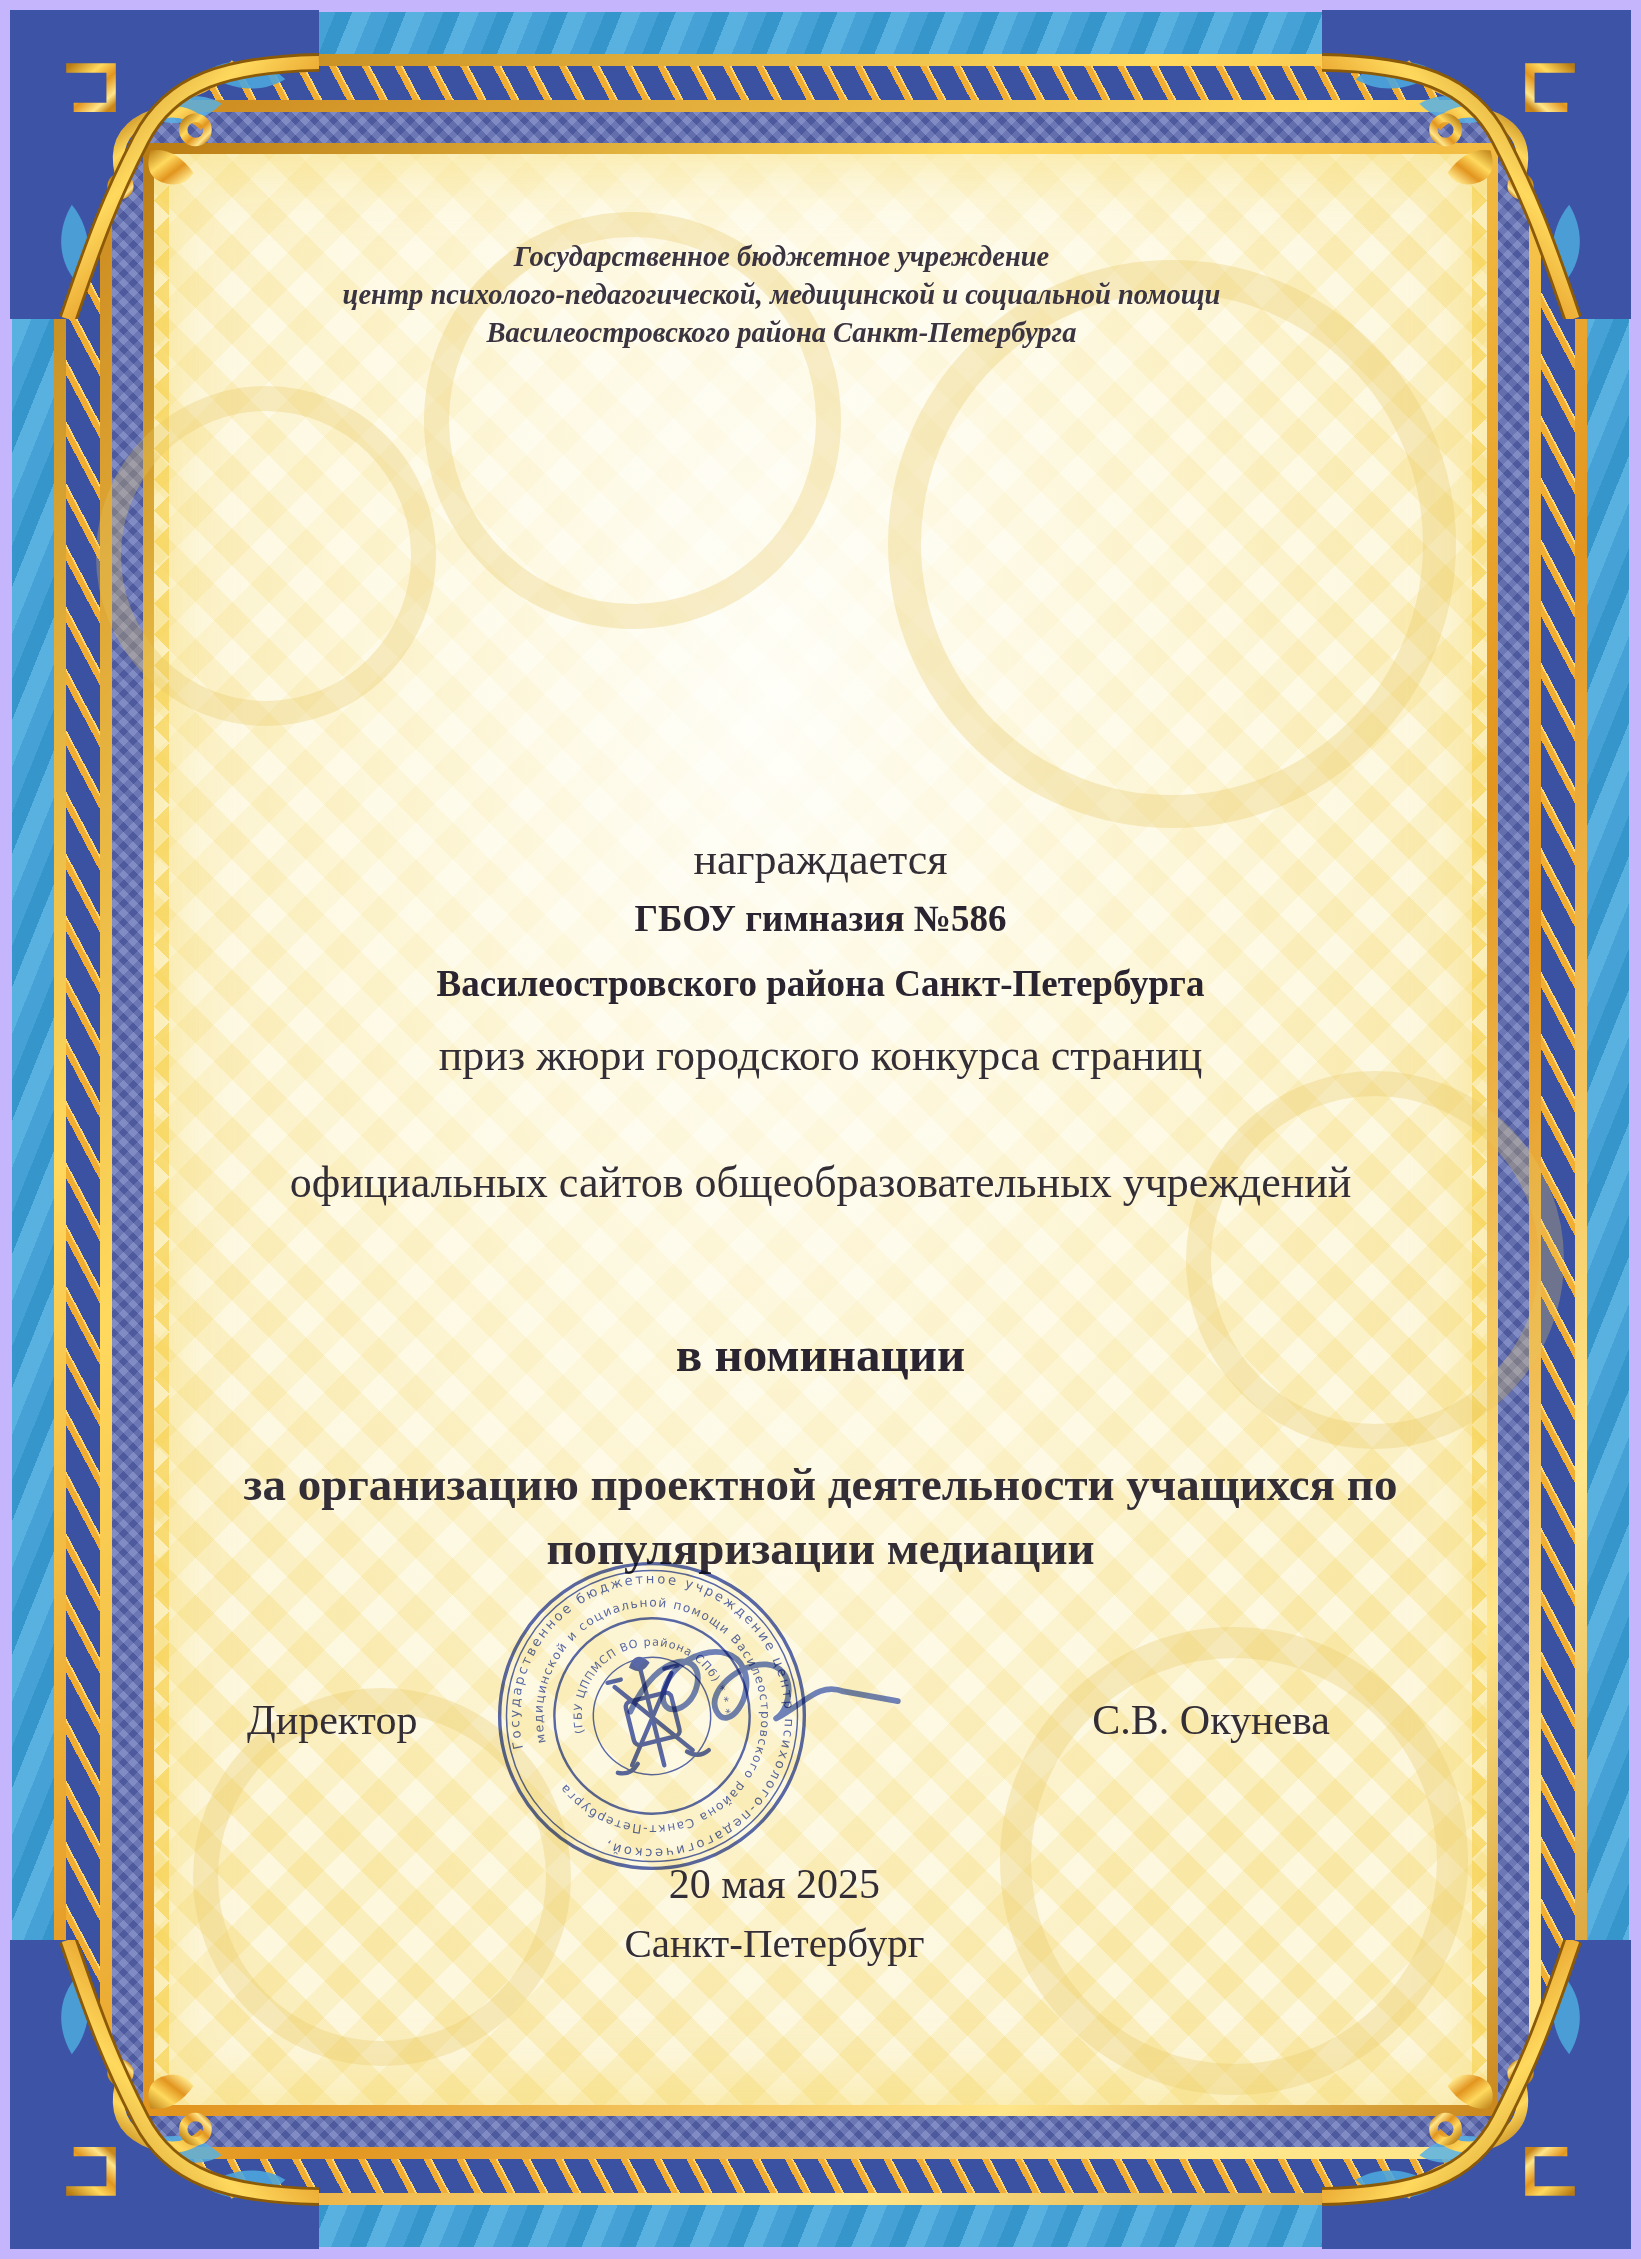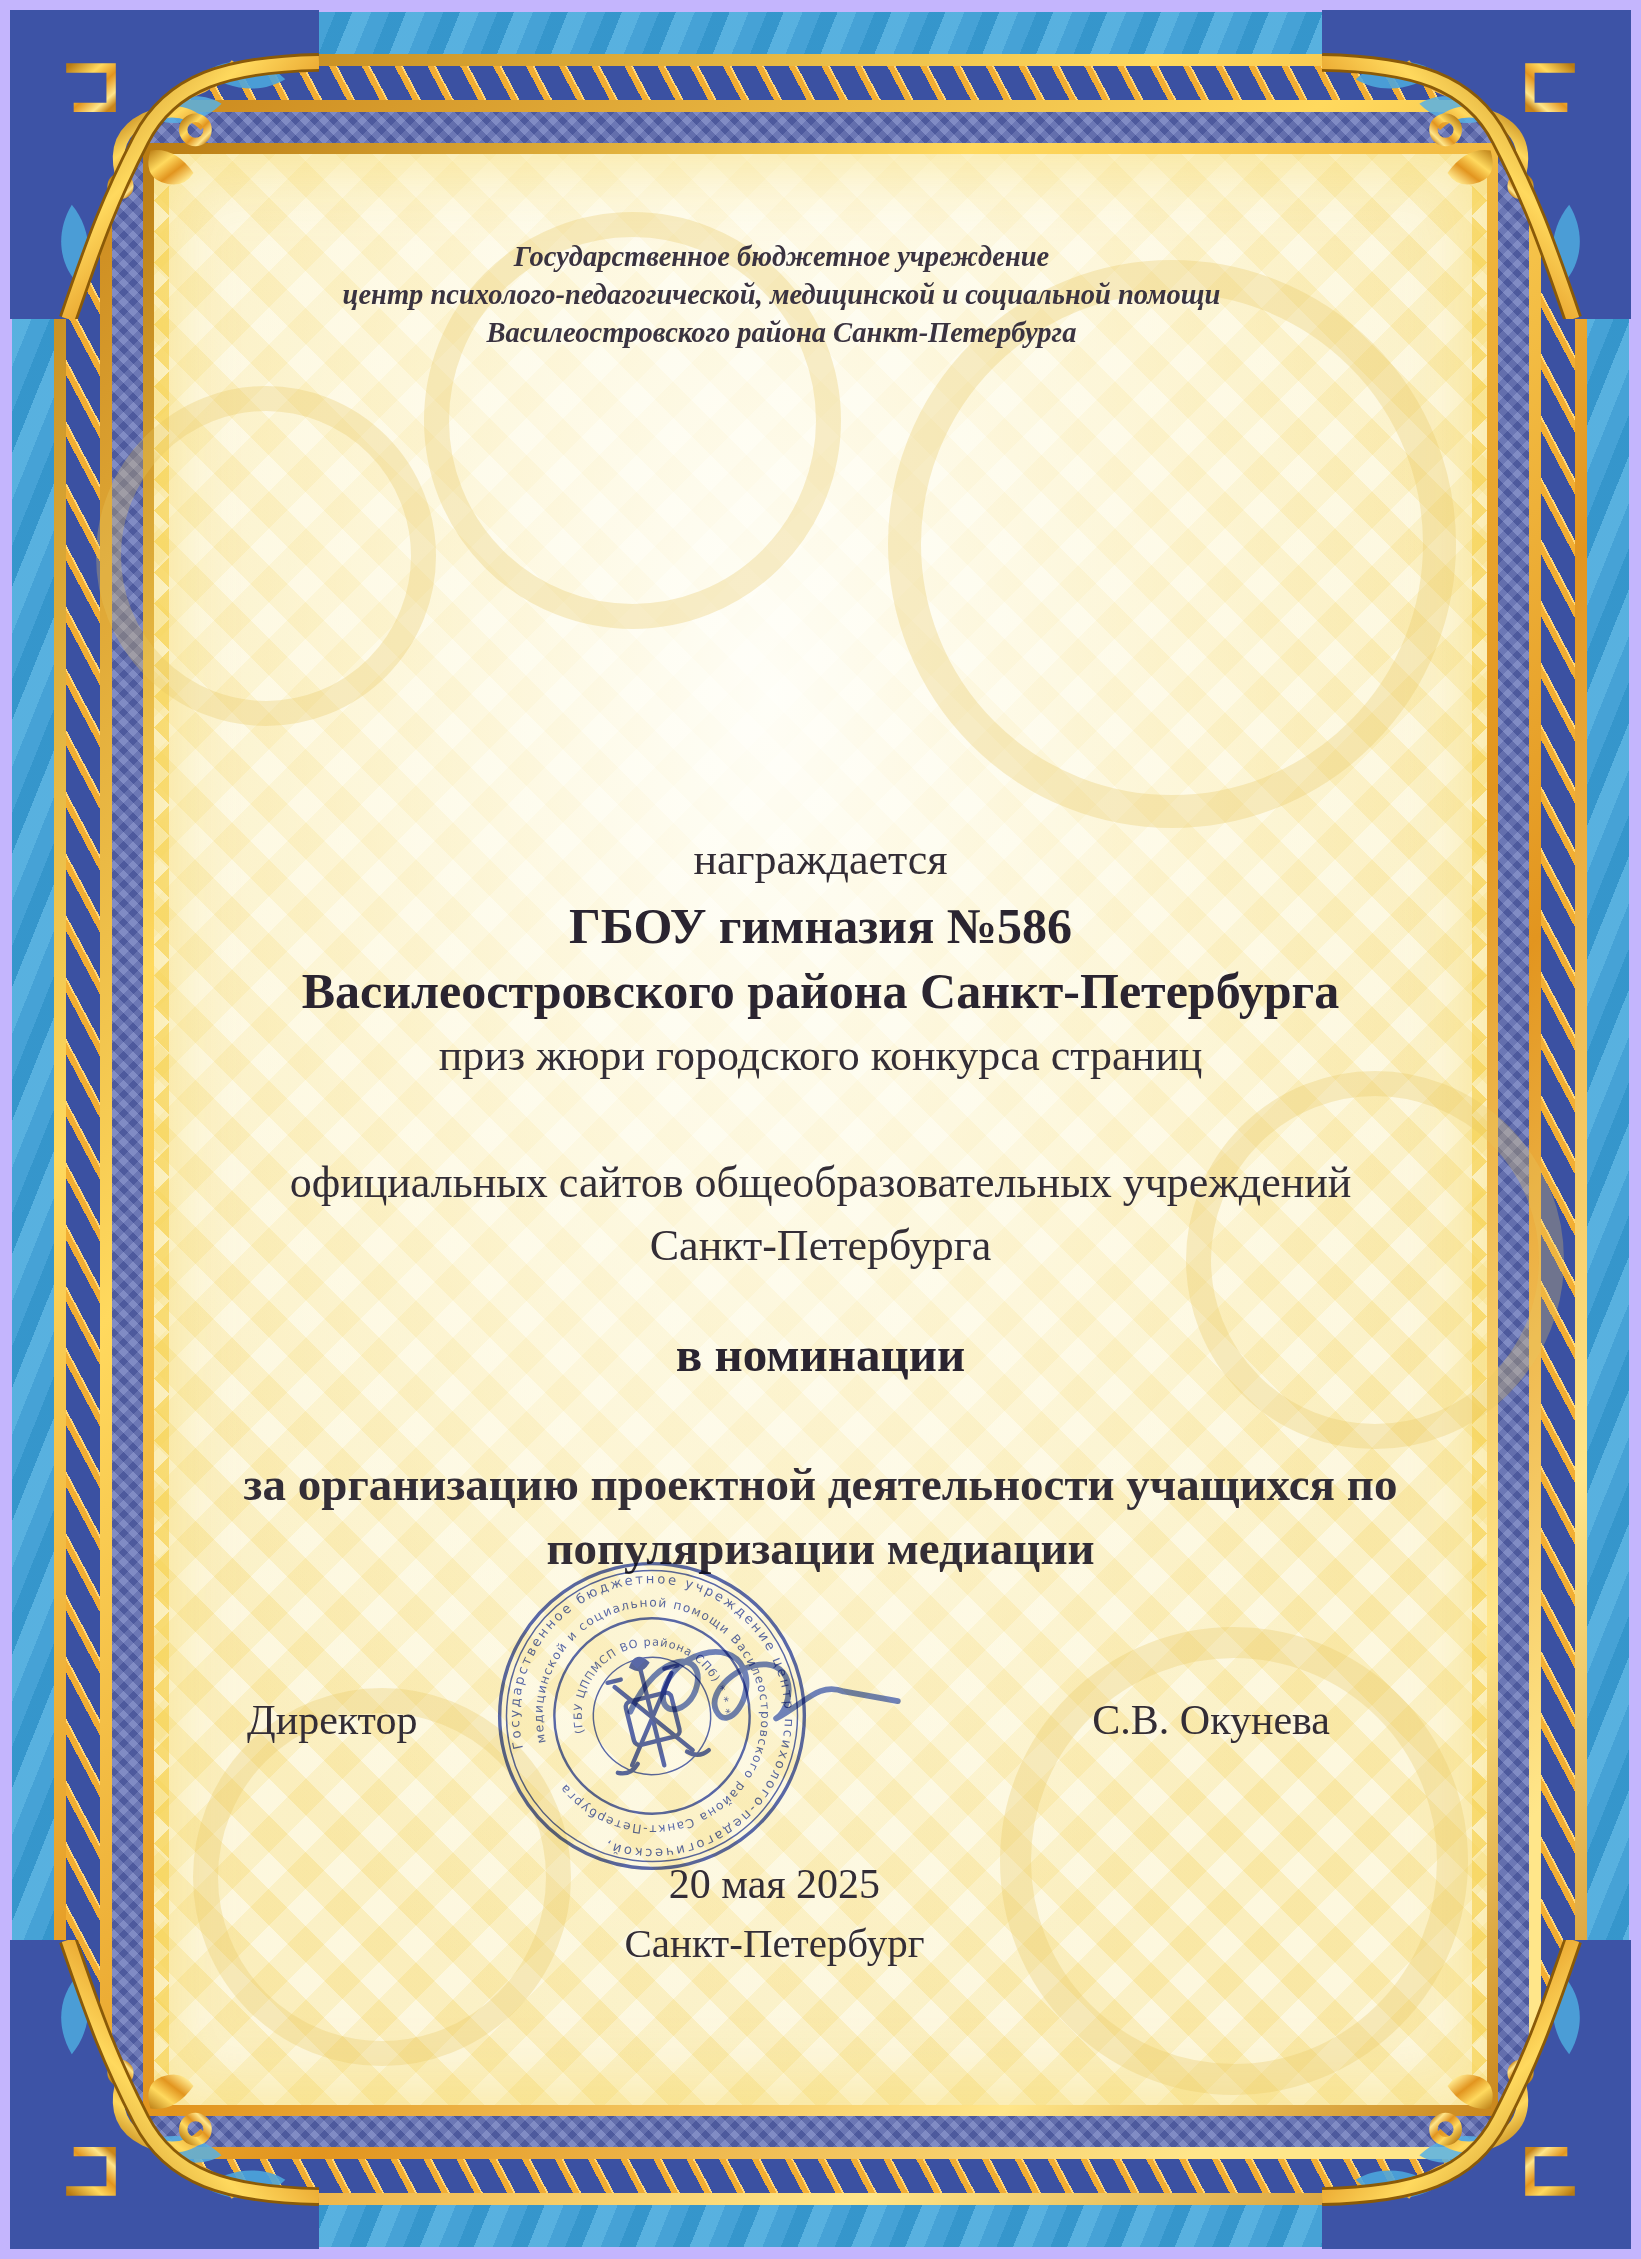--- a/index.html
+++ b/index.html
@@ -45,21 +45,21 @@
   .c-br{right:9.7px;bottom:9.7px;transform:scale(-1,-1);}
   
   .txt{position:absolute;left:0;right:0;text-align:center;color:#332d36;}
   .org{top:238px;font-style:italic;font-weight:bold;font-size:28.5px;line-height:38px;color:#3a3340;transform:translateX(-39px);}
   .title-wrap{top:599px;height:222px;line-height:222px;}
   .title-wrap span{display:inline-block;font-size:205px;line-height:1;letter-spacing:1.9px;
      transform:scale(0.62,1.0);transform-origin:center;color:#352e3b;}
   .line{line-height:1.15;}
   .sz46{font-size:44px;}
   .sz49{font-size:47px;font-weight:bold;}
-  .b52{font-size:50px;font-weight:bold;color:#2a2430;}
+  .b52{font-size:37px;font-weight:bold;color:#2a2430;}
   .b49{font-size:49px;font-weight:bold;color:#2a2430;}
   .foot{position:absolute;top:1696px;font-size:42px;color:#332d36;}
   .foot-l{left:247px;}
   .foot-r{right:311px;}
   .date{top:1860px;font-size:42px;transform:translateX(-46px);}
   .city{top:1919px;font-size:41px;transform:translateX(-46px);}
   .stamp{position:absolute;left:486px;top:1550px;width:332px;height:332px;transform:rotate(-14deg);
          mix-blend-mode:multiply;opacity:.93;}
   .sig{position:absolute;left:606px;top:1620px;width:319px;height:169px;mix-blend-mode:multiply;opacity:.88;}
 </style>
@@ -132,21 +132,20 @@
     <div>центр психолого-педагогической, медицинской и социальной помощи</div>
     <div>Василеостровского района Санкт-Петербурга</div>
   </div>
 
 
   <div class="txt line sz46" style="top:835px;">награждается</div>
   <div class="txt line b52" style="top:898px;">ГБОУ гимназия №586</div>
   <div class="txt line b52" style="top:963px;">Василеостровского района Санкт-Петербурга</div>
   <div class="txt line sz46" style="top:1031px;">приз жюри городского конкурса страниц</div>
   <div class="txt line sz46" style="top:1158px;">официальных сайтов общеобразовательных учреждений</div>
-  <div class="txt line sz46" style="top:1221px;">Санкт-Петербурга</div>
   <div class="txt line b49" style="top:1327px;">в номинации</div>
   <div class="txt line sz49" style="top:1457px;">за организацию проектной деятельности учащихся по</div>
   <div class="txt line sz49" style="top:1521px;">популяризации медиации</div>
 
   <svg class="stamp" viewBox="0 0 340 340">
     <defs>
       <path id="ring1p" d="M 170,170 m -136,0 a 136,136 0 1,1 272,0 a 136,136 0 1,1 -272,0"></path>
       <path id="ring2p" d="M 170,170 m -112,0 a 112,112 0 1,1 224,0 a 112,112 0 1,1 -224,0"></path>
       <path id="ring3p" d="M 170,170 m -72,0 a 72,72 0 1,1 144,0 a 72,72 0 1,1 -144,0"></path>
     </defs>

